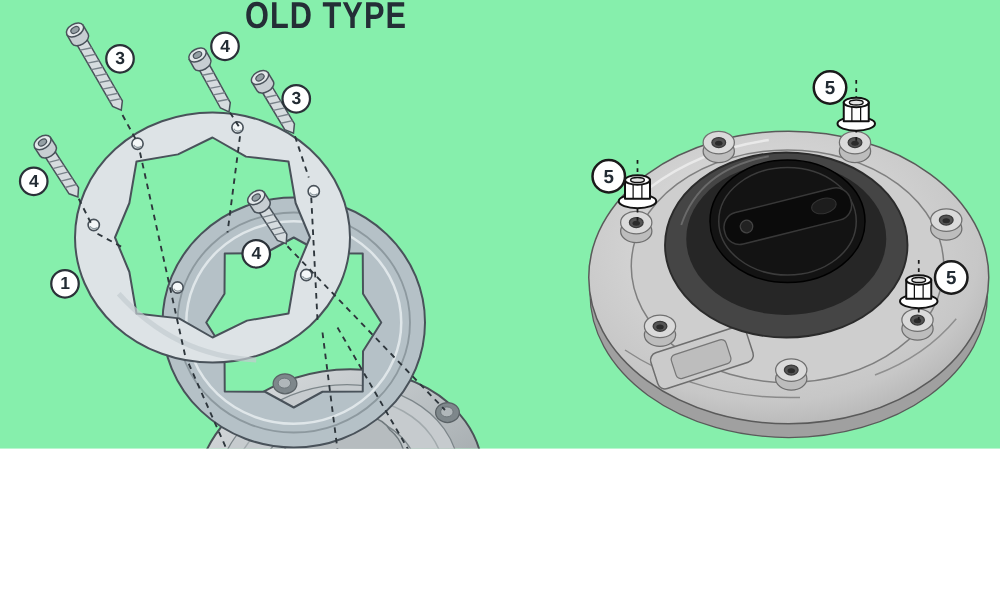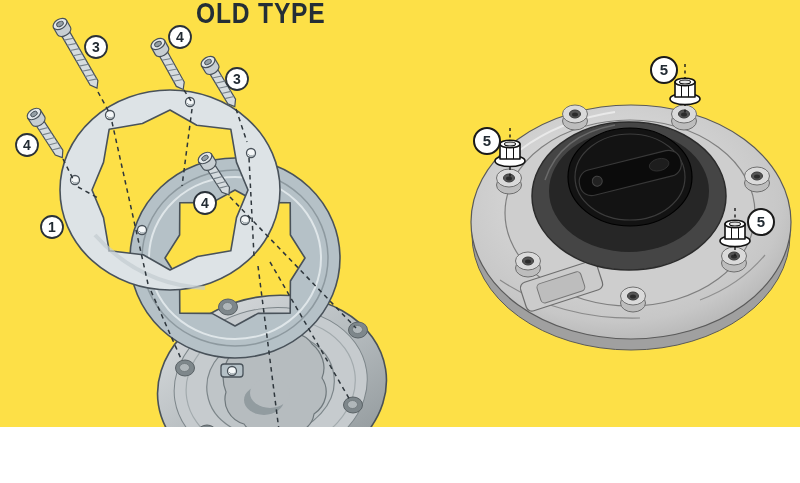--- a/index.html
+++ b/index.html
@@ -1,16 +1,16 @@
 <!DOCTYPE html>
 <html><head>
 <meta charset="utf-8">
 <style>
   html,body{margin:0;padding:0;background:#ffffff;}
-  .stage{position:relative;width:800px;height:427px;background:#fde047;overflow:hidden;
+  .stage{position:relative;width:800px;height:359px;background:#86efac;overflow:hidden;
          font-family:"Liberation Sans",sans-serif;}
   .title{position:absolute;left:196px;top:-4px;font-size:30px;font-weight:700;
          letter-spacing:1px;color:#242e36;transform:scaleX(.82);transform-origin:left top;
          white-space:nowrap;}
   svg{position:absolute;left:0;top:0;}
   .co{font-weight:700;fill:#222b33;}
 </style>
 </head>
 <body>
 

